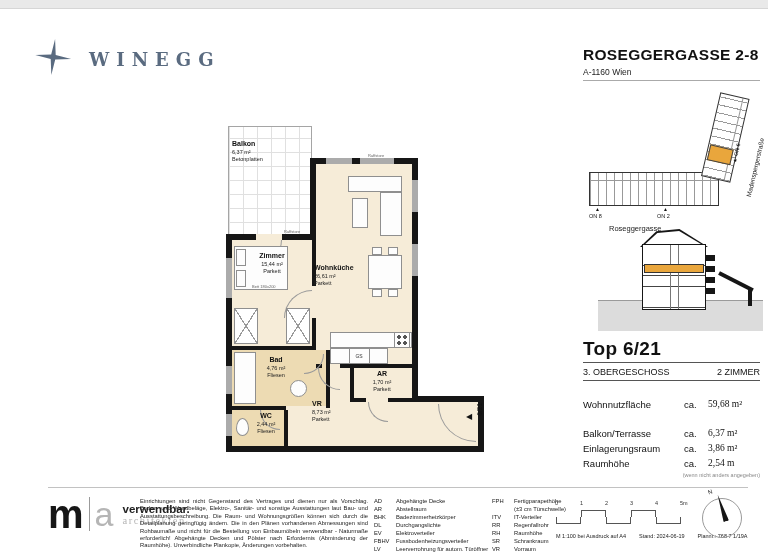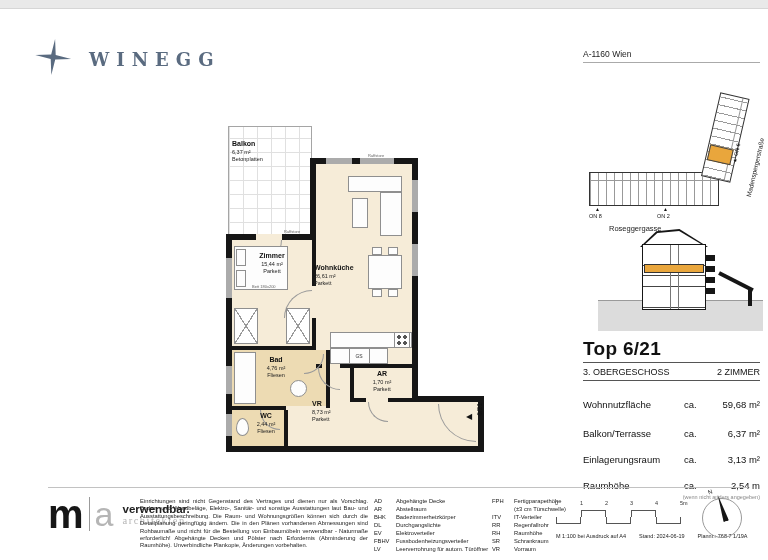--- a/index.html
+++ b/index.html
@@ -11,24 +11,24 @@
   .furn{position:absolute;background:#fdfdfd;border:1px solid #8f8f8f;box-sizing:border-box;}
   .arc{position:absolute;border:1px solid #9a9a9a;border-top:none;border-left:none;
        border-bottom-right-radius:100%;box-sizing:border-box;}
   .roomlab{position:absolute;text-align:center;line-height:1.25;}
   .roomlab .rn{font-weight:bold;font-size:7px;}
   .roomlab .ra,.roomlab .rf{font-size:5.5px;color:#222;}
   .xbox{position:absolute;background:#fff;border:1px solid #8f8f8f;box-sizing:border-box;
         background-image:linear-gradient(to top right,transparent 48.5%,#9a9a9a 48.5%,#9a9a9a 51.5%,transparent 51.5%),
                          linear-gradient(to bottom right,transparent 48.5%,#9a9a9a 48.5%,#9a9a9a 51.5%,transparent 51.5%);}
   .tiny{font-size:4px;color:#666;position:absolute;}
-  .urow{display:flex;font-size:9.5px;line-height:15px;margin-top:11px;}
+  .urow{display:flex;font-size:9.5px;line-height:15px;}
   .urow .ul{flex:1;}
   .urow .uc{width:24px;}
-  .urow .uv{width:52px;text-align:right;}
+  .urow .uv{width:52px;font-family:Liberation Serif, serif;}
   .abbr-row{display:flex;font-size:5.8px;line-height:8px;color:#222;}
   .abbr-row .ak{width:22px;flex:none;}
   .segU{margin-top:7px;height:7px;border:1px solid #555;border-top:none;box-sizing:border-box;}
   .segN{height:7px;border:1px solid #555;border-bottom:none;box-sizing:border-box;}
   .seg{width:25px;flex:none;}
 </style>
 </head>
 <body>
 
 <div class="page">
@@ -38,20 +38,21 @@
   <div class="abs" style="left:34px;top:38px;display:flex;align-items:center;gap:17px;">
     <span style="display:inline-block;transform:rotate(6deg);">
       <svg width="38" height="38" viewBox="0 0 40 40">
           <path fill="#5a6b80" d="M20 1 L22.4 17.6 L39 20 L22.4 22.4 L20 39 L17.6 22.4 L1 20 L17.6 17.6 Z"></path>
         </svg>
     </span>
     <span style="font-family:'DejaVu Serif',serif;font-size:18px;font-weight:600;letter-spacing:7px;color:#5a6b80;">WINEGG</span>
   </div>
 
   <div class="abs" style="left:583px;top:46px;width:177px;">
+    <div style="font-size:15.5px;font-weight:bold;letter-spacing:0.3px;">ROSEGGERGASSE 2-8</div>
     <div style="font-size:8.5px;color:#222;margin-top:3px;padding-bottom:3px;border-bottom:1px solid #aaa;">A-1160 Wien</div>
   </div>
 
   <div class="abs" style="left:583px;top:96px;width:180px;height:140px;">
 
     <div class="abs" style="left:6px;top:76px;width:130px;height:34px;background:#fff;border:1px solid #333;box-sizing:border-box;
                 background-image:repeating-linear-gradient(90deg,#999 0 1px,transparent 1px 8px),linear-gradient(#999,#999);
                 background-size:100% 100%,100% 1px;background-position:0 0,0 7px;background-repeat:repeat,no-repeat;"></div>
 
     <div class="abs" style="left:118px;top:-6px;width:30px;height:86px;background:#fff;border:1px solid #333;box-sizing:border-box;
@@ -228,21 +229,21 @@
       <span class="uv">59,68 m²</span>
     </div>
     <div class="urow" style="margin-top:14px;">
       <span class="ul">Balkon/Terrasse</span>
       <span class="uc">ca.</span>
       <span class="uv">6,37 m²</span>
     </div>
     <div class="urow">
       <span class="ul">Einlagerungsraum</span>
       <span class="uc">ca.</span>
-      <span class="uv">3,13 m²</span>
+      <span class="uv">3,86 m²</span>
     </div>
     <div class="urow">
       <span class="ul">Raumhöhe</span>
       <span class="uc">ca.</span>
       <span class="uv">2,54 m</span>
     </div>
     <div style="font-size:5.5px;color:#888;text-align:right;margin-top:1px;">(wenn nicht anders angegeben)</div>
   </div>
 
   <div class="abs" style="left:48px;top:487px;width:700px;height:1px;background:#c2c2c2;"></div>

